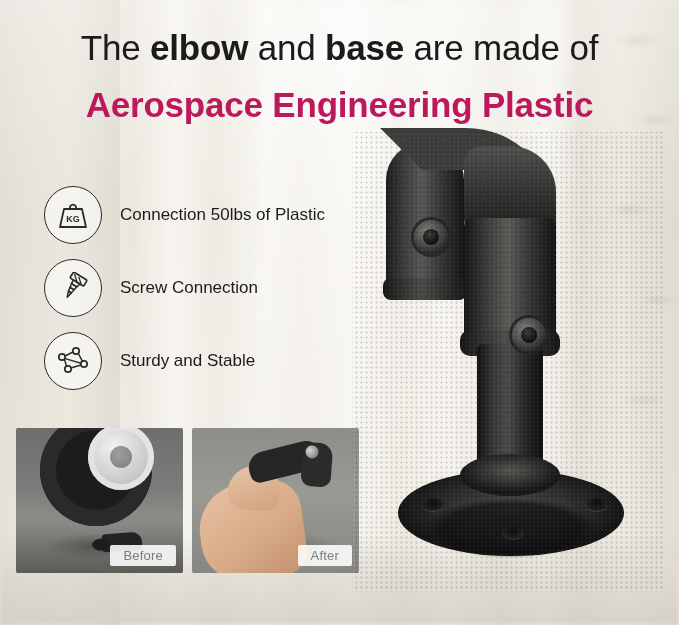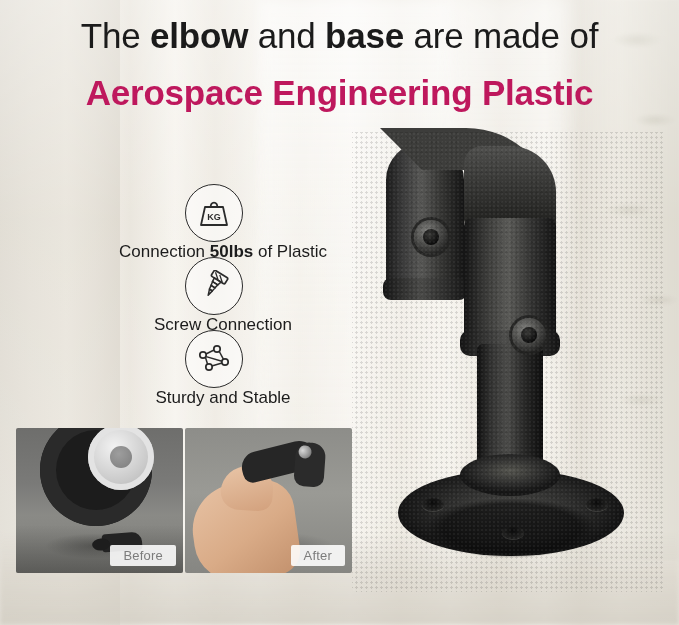--- a/index.html
+++ b/index.html
@@ -77,21 +77,21 @@
   }
   .bg-haze {
     position: absolute;
     inset: 0;
     background: linear-gradient(180deg, rgba(255,255,255,.35), rgba(255,255,255,.05) 35%, rgba(255,255,255,.18));
   }
 
   
   .headline {
     position: absolute;
-    left: 0; top: 18px;
+    left: 0; top: 30px;
     width: 679px;
     text-align: center;
     line-height: 1.05;
   }
   .headline .line1 {
     font-size: 35px;
     color: #1b1b1b;
     letter-spacing: -0.2px;
     white-space: nowrap;
   }
@@ -109,47 +109,46 @@
   .features {
     position: absolute;
     left: 44px; top: 184px;
     width: 340px;
   }
   .feature {
     display: flex;
     align-items: center;
     height: 62px;
     margin-bottom: 11px;
-    flex-direction: column;
   }
   .feature-icon {
     width: 56px;
     height: 56px;
     border-radius: 50%;
     border: 1.6px solid #2b2b2b;
     background: rgba(255,255,255,0.55);
     display: flex;
     align-items: center;
     justify-content: center;
     flex: 0 0 auto;
   }
   .feature-text {
     margin-left: 18px;
     font-size: 17px;
     color: #1c1c1c;
     white-space: nowrap;
   }
-  .feature-text b { font-weight: bold; }
+  .feature-text b { font-weight: normal; }
 
   
   .photos {
     position: absolute;
     left: 16px; top: 428px;
     display: flex;
-    gap: 2px;
+    gap: 9px;
   }
   .photo {
     position: relative;
     width: 167px;
     height: 145px;
     overflow: hidden;
     border-radius: 2px;
   }
   .photo-before {
     background:

